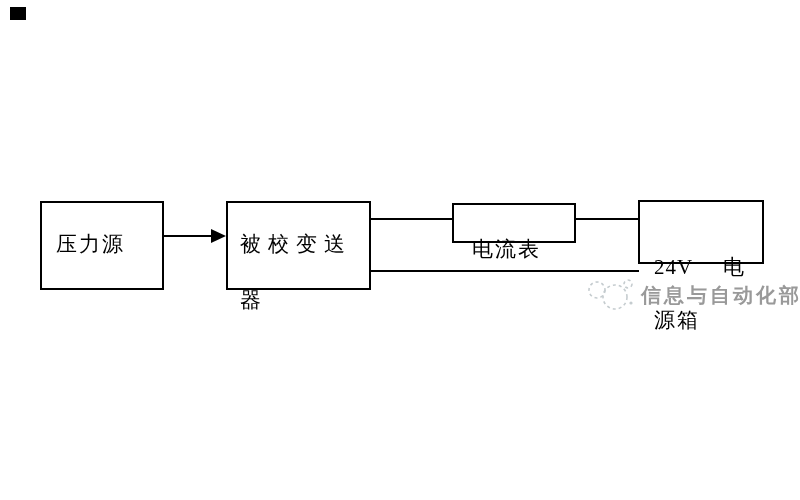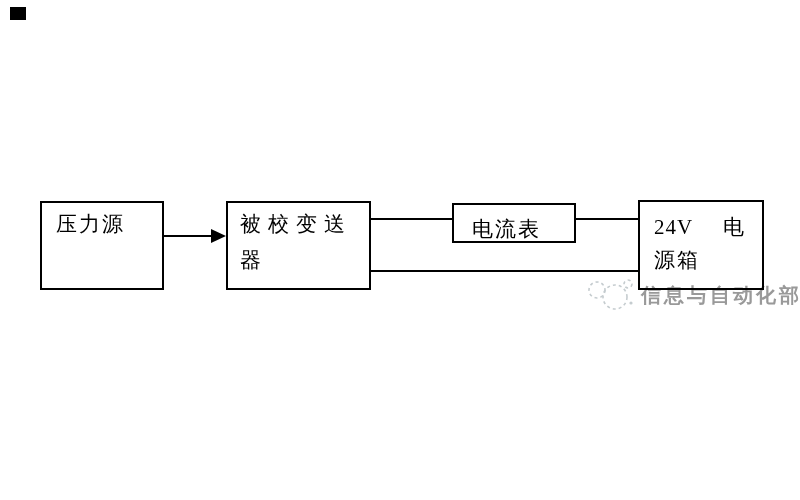--- a/index.html
+++ b/index.html
@@ -50,39 +50,39 @@
   }
   
   .node {
     position: absolute;
     box-sizing: border-box;
     border: 2px solid #000000;
     background: transparent;
     font-size: 21px;
     line-height: 36px;
   }
-  .node span { display: block; }
+  .node span { display: block; margin-top: 20px; }
   .node-pressure {
     left: 40px; top: 201px; width: 124px; height: 89px;
     padding: 3px 0 0 14px;
     letter-spacing: 2px;
   }
   .node-transmitter {
     left: 226px; top: 201px; width: 145px; height: 89px;
     padding: 3px 0 4px 12px;
     letter-spacing: 7px;
   }
   .node-ammeter {
     left: 452px; top: 203px; width: 124px; height: 40px;
     padding: 10px 0 0 18px;
     letter-spacing: 2px;
     line-height: 28px;
   }
   .node-power {
-    left: 638px; top: 200px; width: 126px; height: 90px;
+    left: 638px; top: 200px; width: 126px; height: 64px;
     padding: 9px 17px 0 14px;
     line-height: 33px;
   }
   .node-power .row1 {
     display: flex;
     justify-content: space-between;
     letter-spacing: 1px;
   }
   .node-power .row2 { letter-spacing: 2px; }
 </style>

